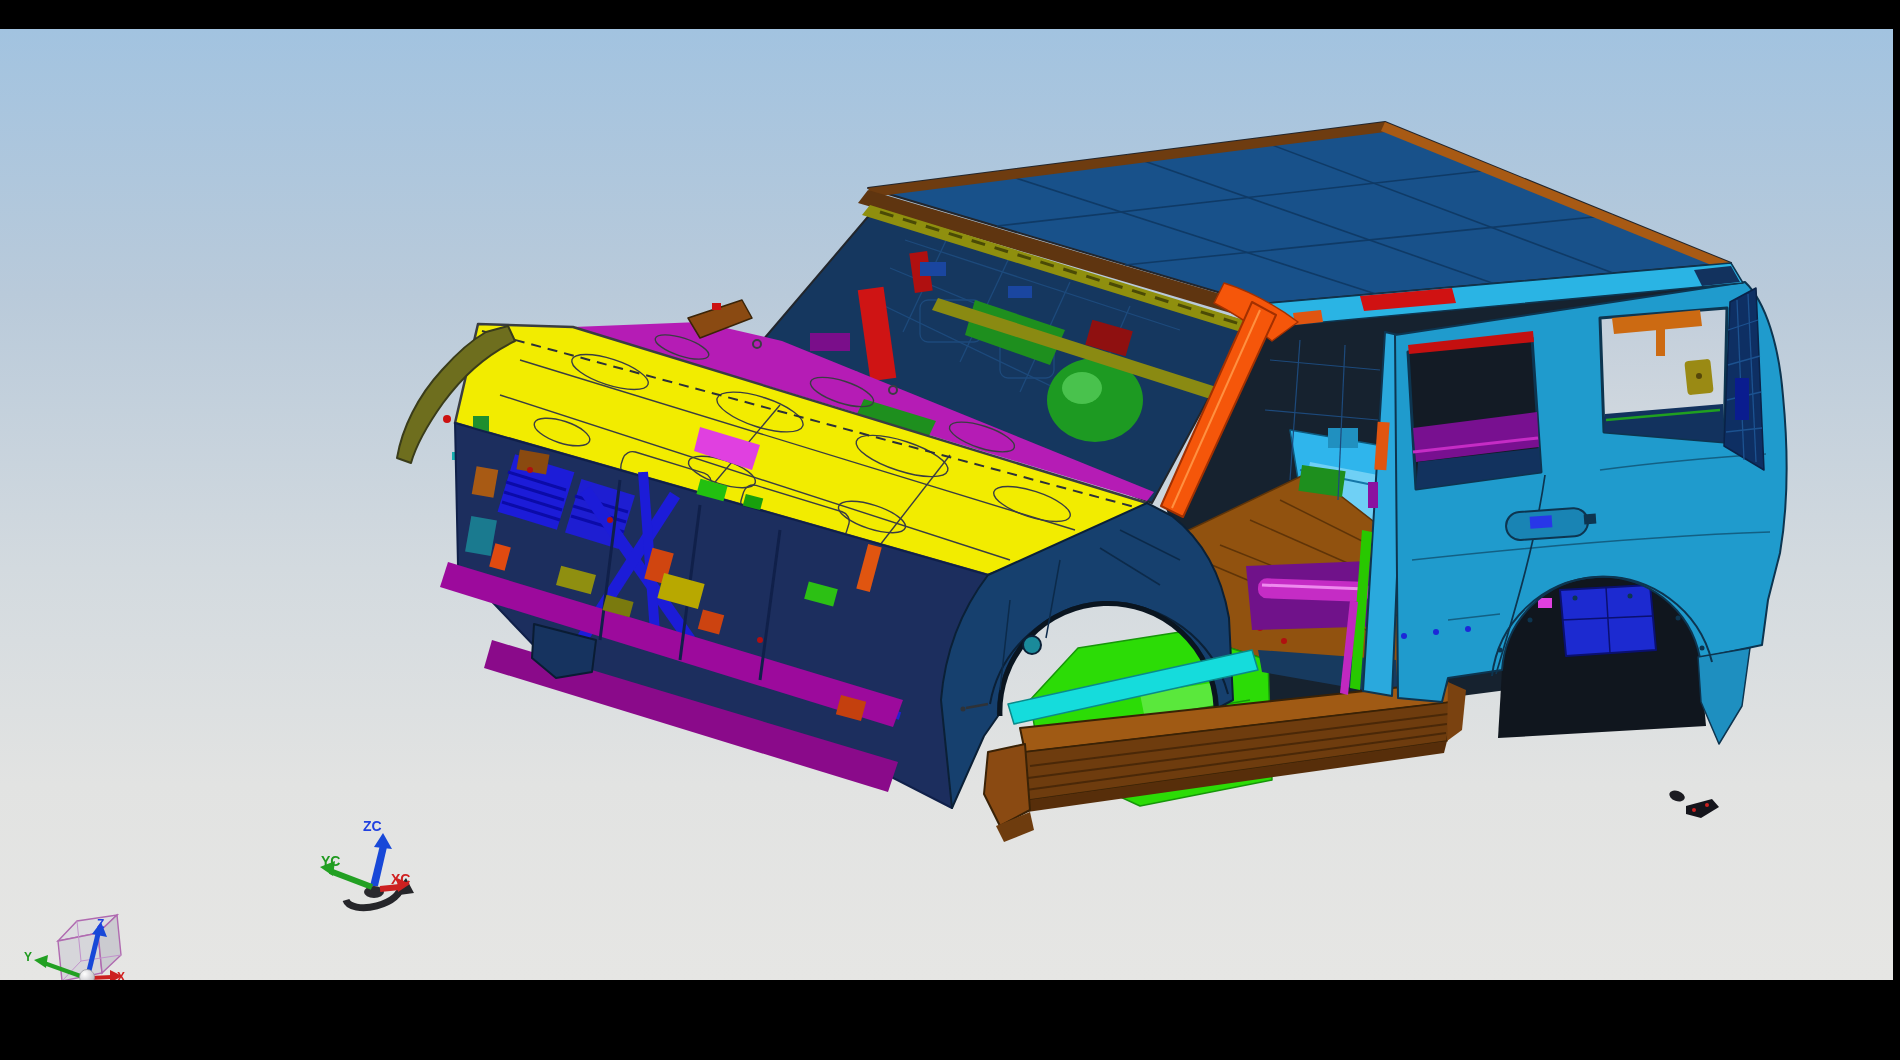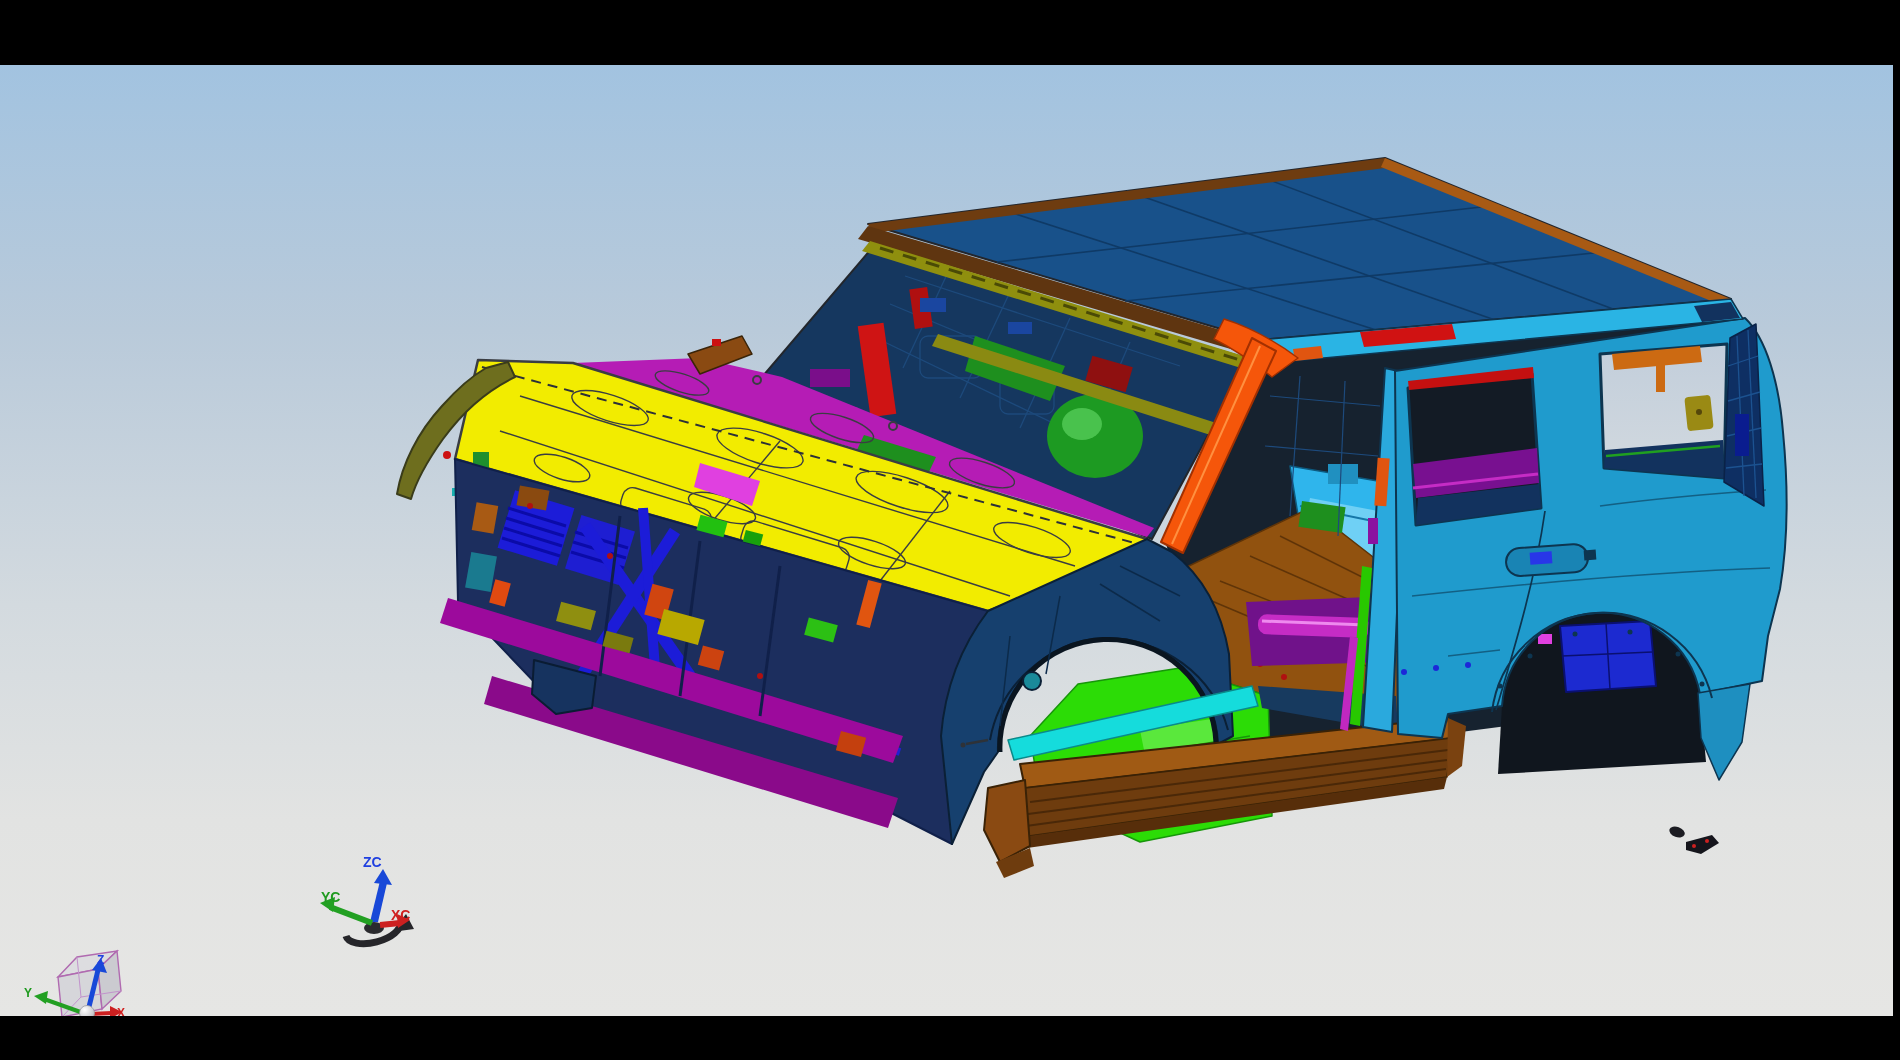--- a/index.html
+++ b/index.html
@@ -1,18 +1,18 @@
 <!DOCTYPE html>
 <html><head>
 <meta charset="utf-8">
 <style>
   html,body{margin:0;padding:0;background:#000;}
   .stage{position:relative;width:1900px;height:980px;overflow:hidden;
          font-family:"Liberation Sans",sans-serif;
-         background:linear-gradient(180deg,#a2c3e0 3%,#b9cada 30%,#d3dadf 58%,#e2e3e2 80%,#e6e6e4 100%);margin-top:36px;}
+         background:linear-gradient(180deg,#a2c3e0 3%,#b9cada 30%,#d3dadf 58%,#e2e3e2 80%,#e6e6e4 100%);}
   .topbar{position:absolute;left:0;top:0;width:1900px;height:29px;background:#000;}
   .rightbar{position:absolute;right:0;top:29px;width:7px;height:1031px;background:#000;}
   svg{position:absolute;left:0;top:0;}
   text{font-family:"Liberation Sans",sans-serif;font-weight:bold;}
   .wcs-label{font-size:14px;}
   .acs-label{font-size:12px;}
 </style>
 </head>
 <body>
 

